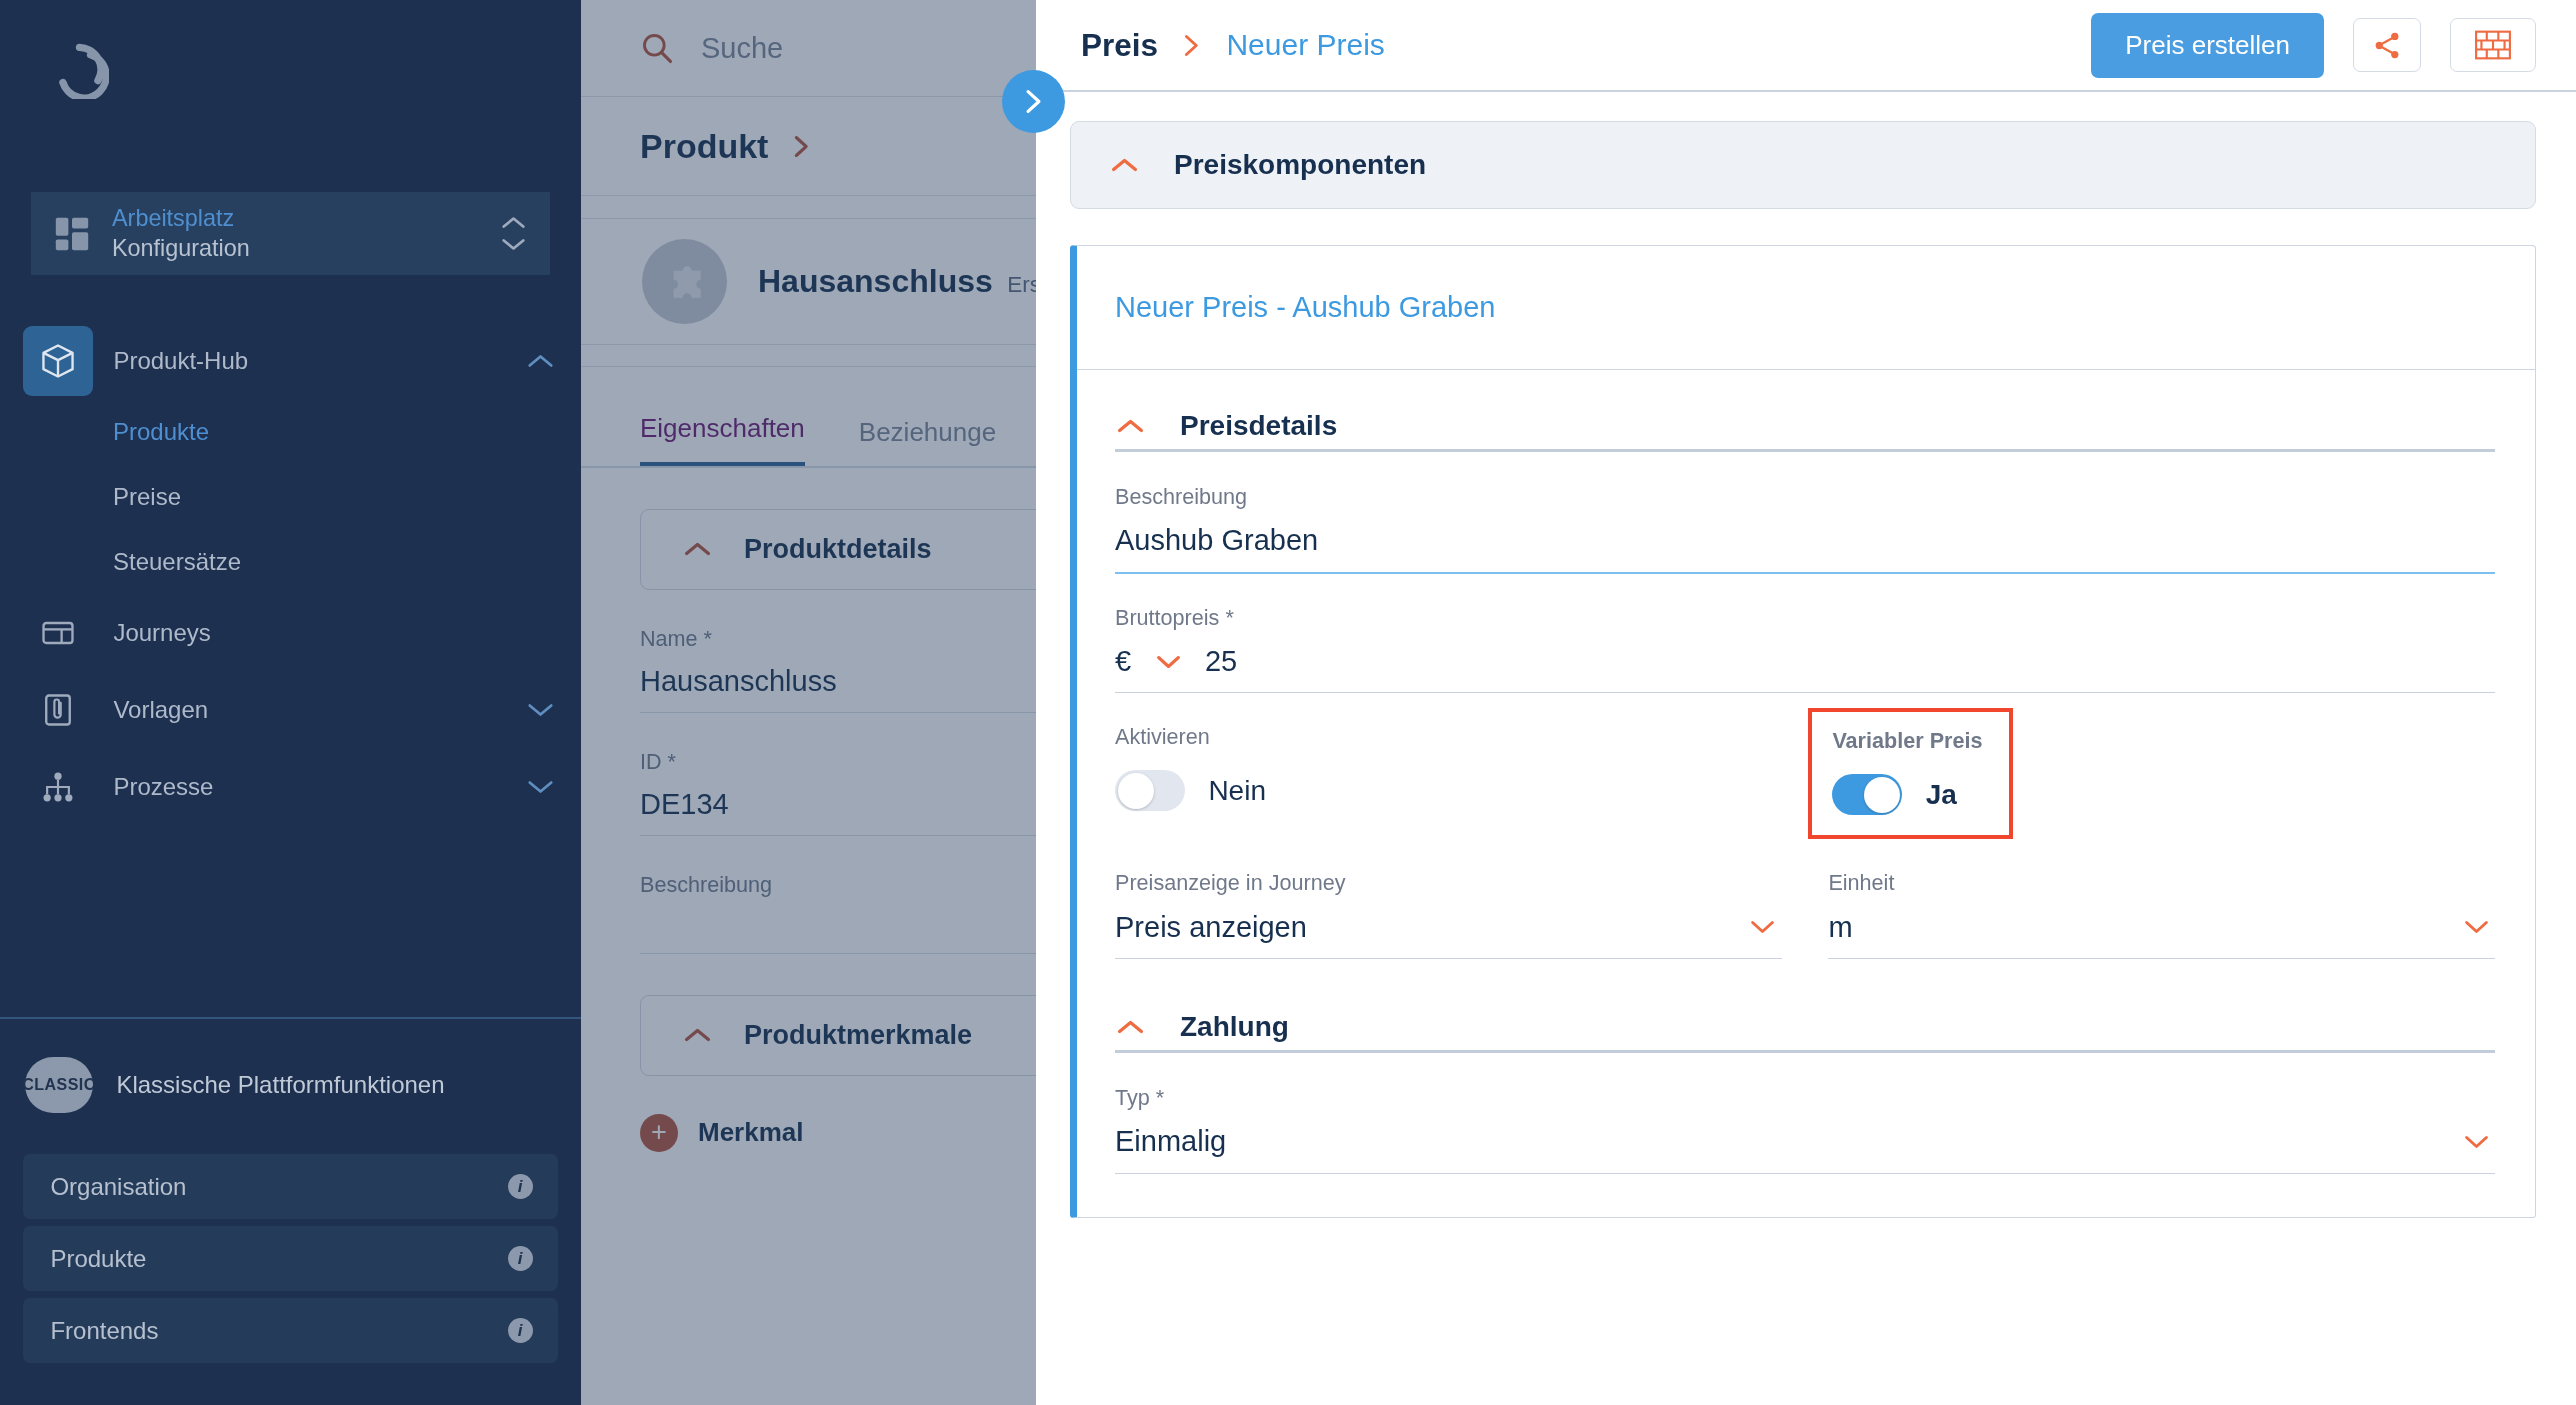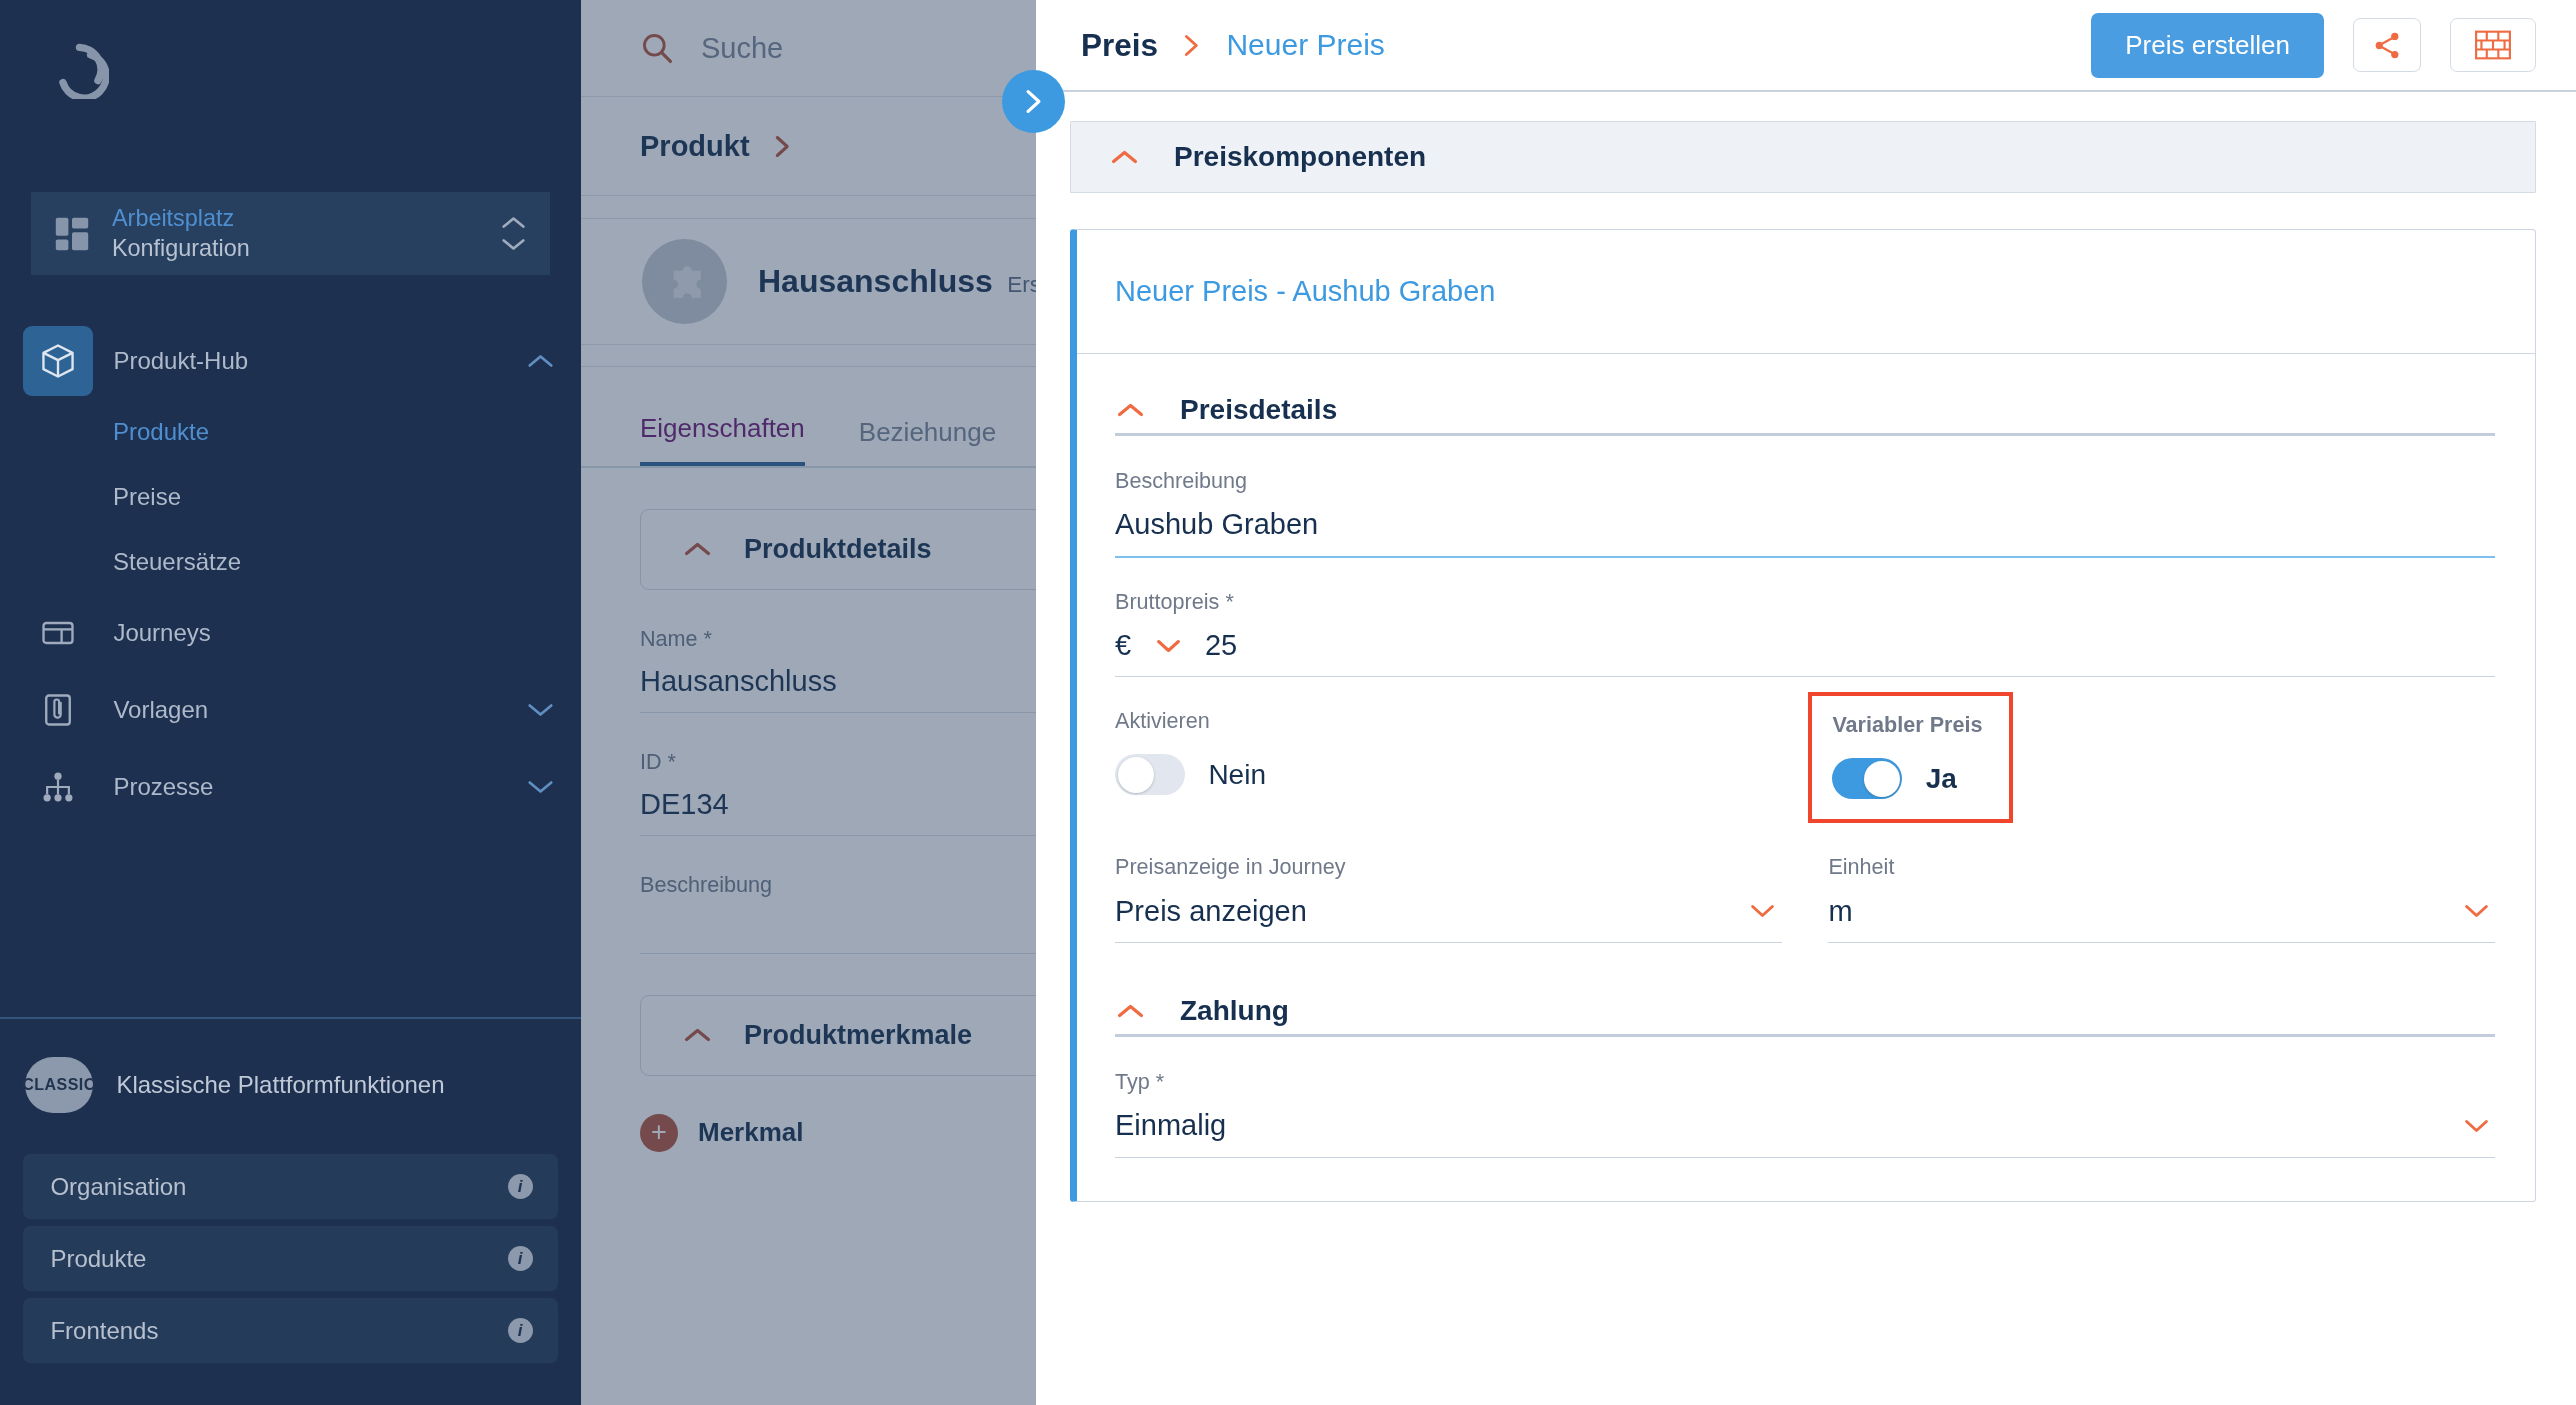--- a/index.html
+++ b/index.html
@@ -101,21 +101,21 @@
     height: 97px; display: flex; align-items: center;
     gap: 27px; padding-left: 59px;
     border-bottom: 1.8px solid #dfe4ec;
   }
   .m-search-text { font-size: 29px; color: #7c8799; }
   .m-crumb {
     height: 99px; display: flex; align-items: center;
     gap: 21.6px; padding-left: 59px;
     border-bottom: 1.8px solid #dfe4ec;
   }
-  .m-crumb-txt { font-size: 29px; font-weight: bold; color: #17304f; }
+  .m-crumb-txt { font-size: 34px; font-weight: bold; color: #17304f; }
   .m-spacer-sm { height: 23.4px; border-bottom: 1.8px solid #dfe4ec; }
   .m-title {
     height: 126px; display: flex; align-items: center; gap: 31px;
     padding-left: 61px; border-bottom: 1.8px solid #dfe4ec;
   }
   .m-avatar {
     width: 85px; height: 85px; border-radius: 50%;
     background: #c6ccd8; flex: 0 0 85px;
     display: flex; align-items: center; justify-content: center;
   }
@@ -185,22 +185,22 @@
   .icon-btn {
     width: 68px; height: 54px; border: 1.8px solid #d4dae4;
     border-radius: 7.2px; background: #fff;
     display: flex; align-items: center; justify-content: center;
     cursor: pointer;
   }
   .icon-btn.wide { width: 86px; }
 
   .r-body { padding: 29px 40px 0 34px; }
   .section-bar {
-    height: 72px; background: #eef1f6;
-    border: 1.8px solid #d5dbe5; border-radius: 1px;
+    height: 88px; background: #eef1f6;
+    border: 1.8px solid #d5dbe5; border-radius: 9px;
     display: flex; align-items: center; gap: 34px; padding-left: 38px;
   }
   .section-bar-txt { font-size: 28px; font-weight: bold; color: #17304f; }
 
   .comp-card {
     margin-top: 36px;
     border: 1.8px solid #ccd5e0;
     border-left: 7.2px solid #3d9ae0;
     border-radius: 3.6px;
     background: #fff;

